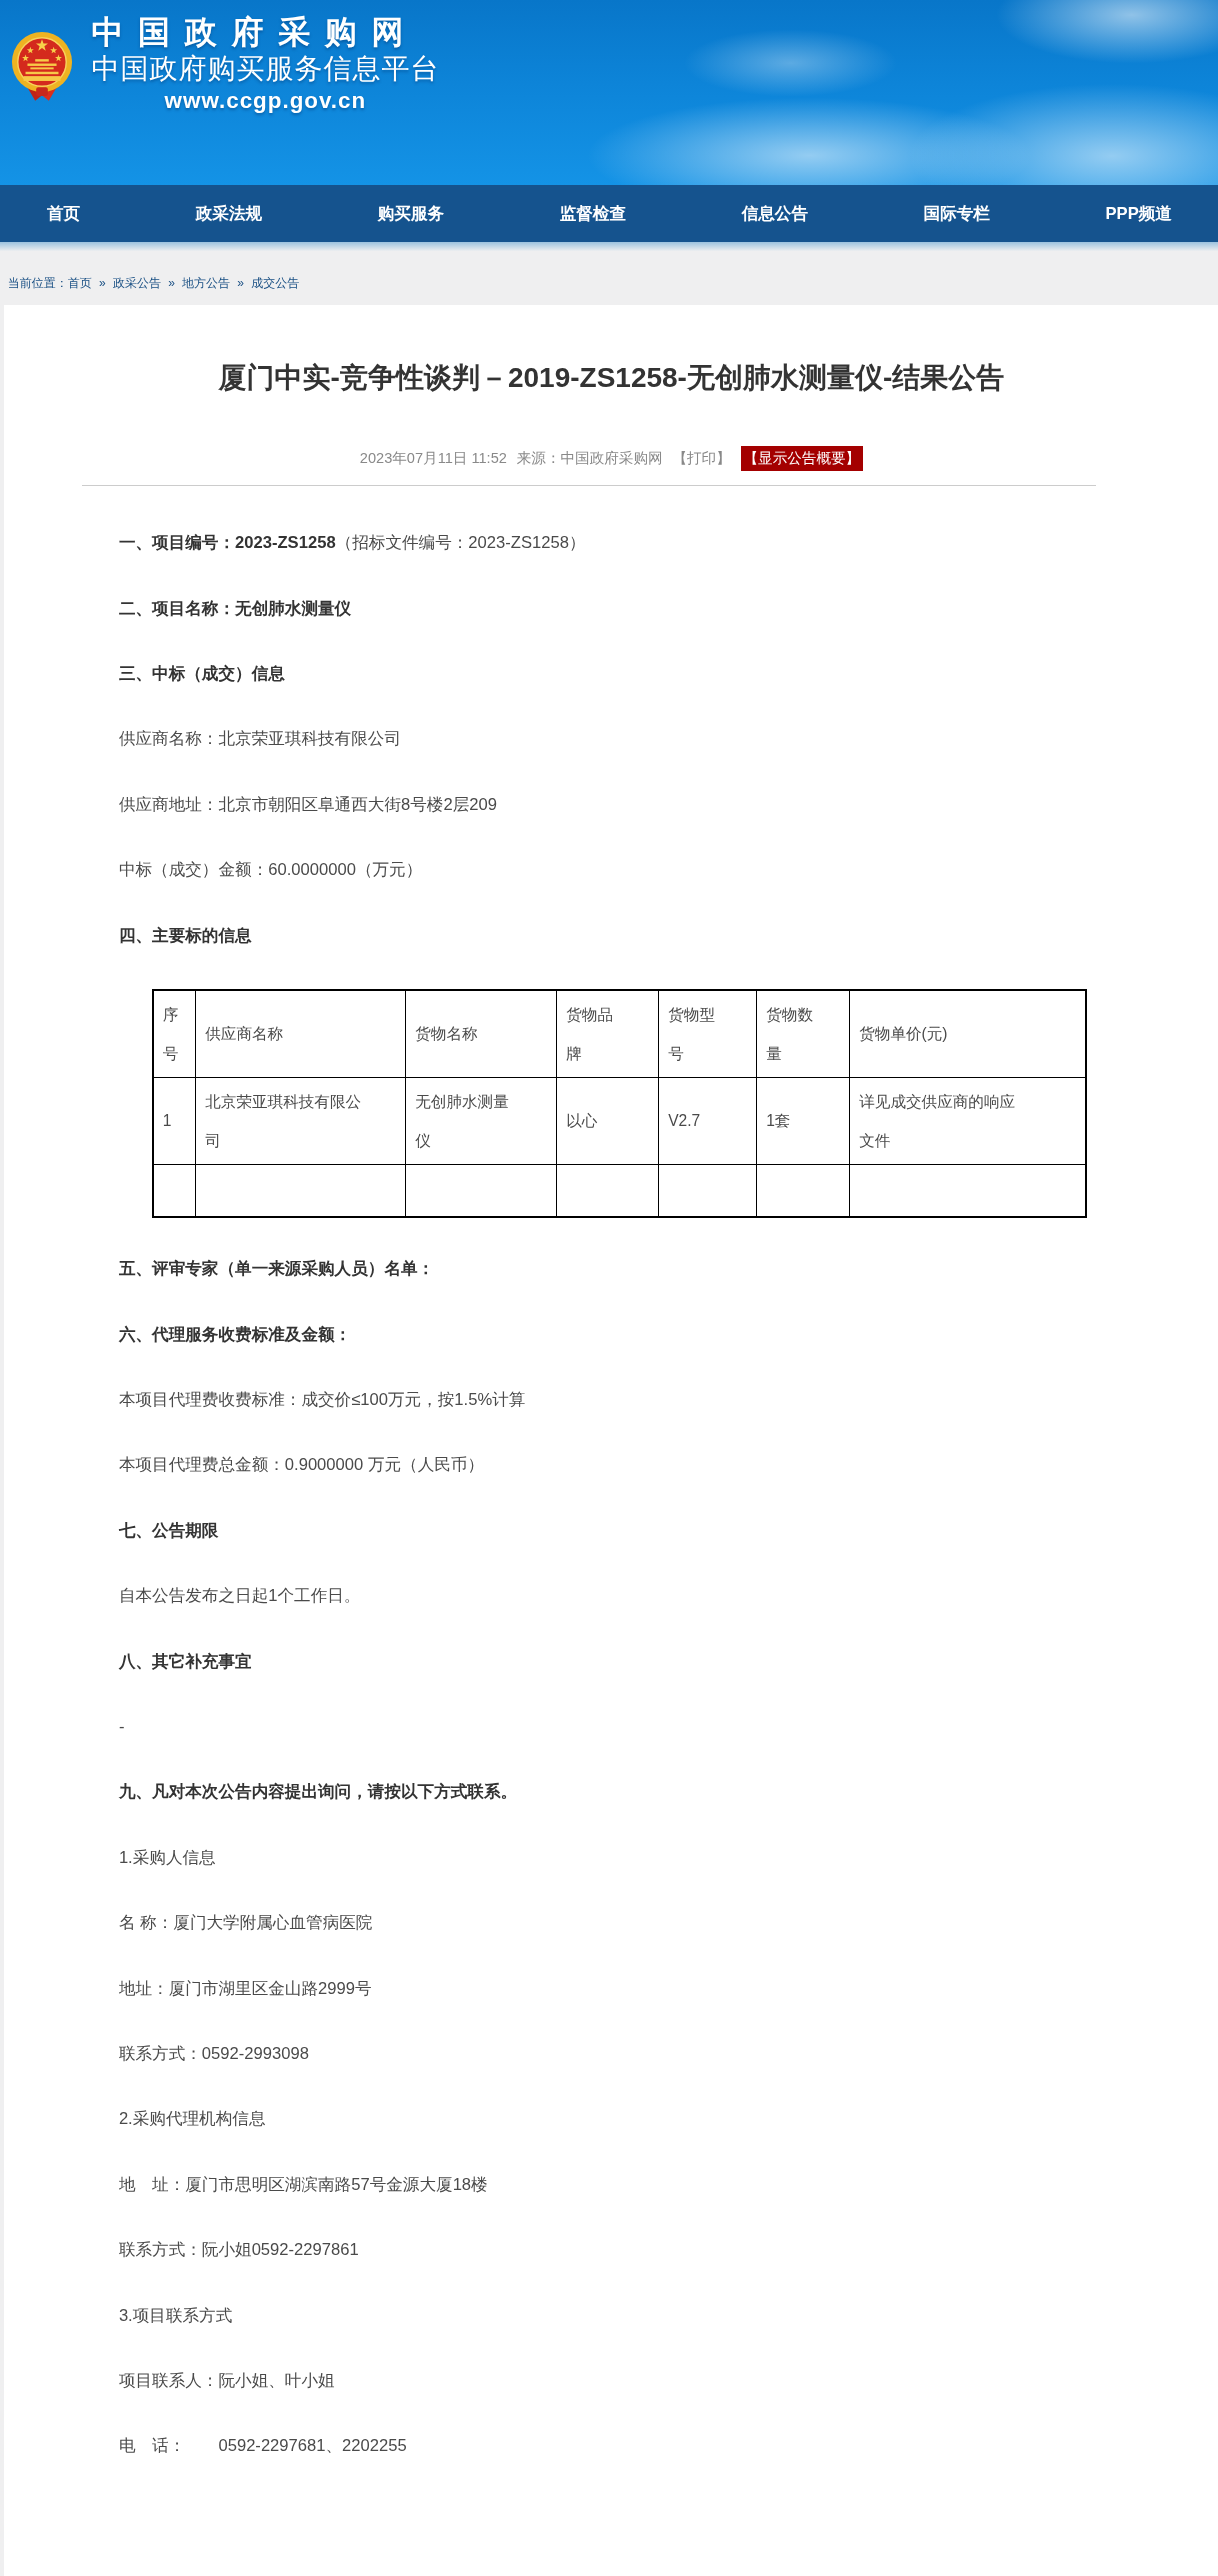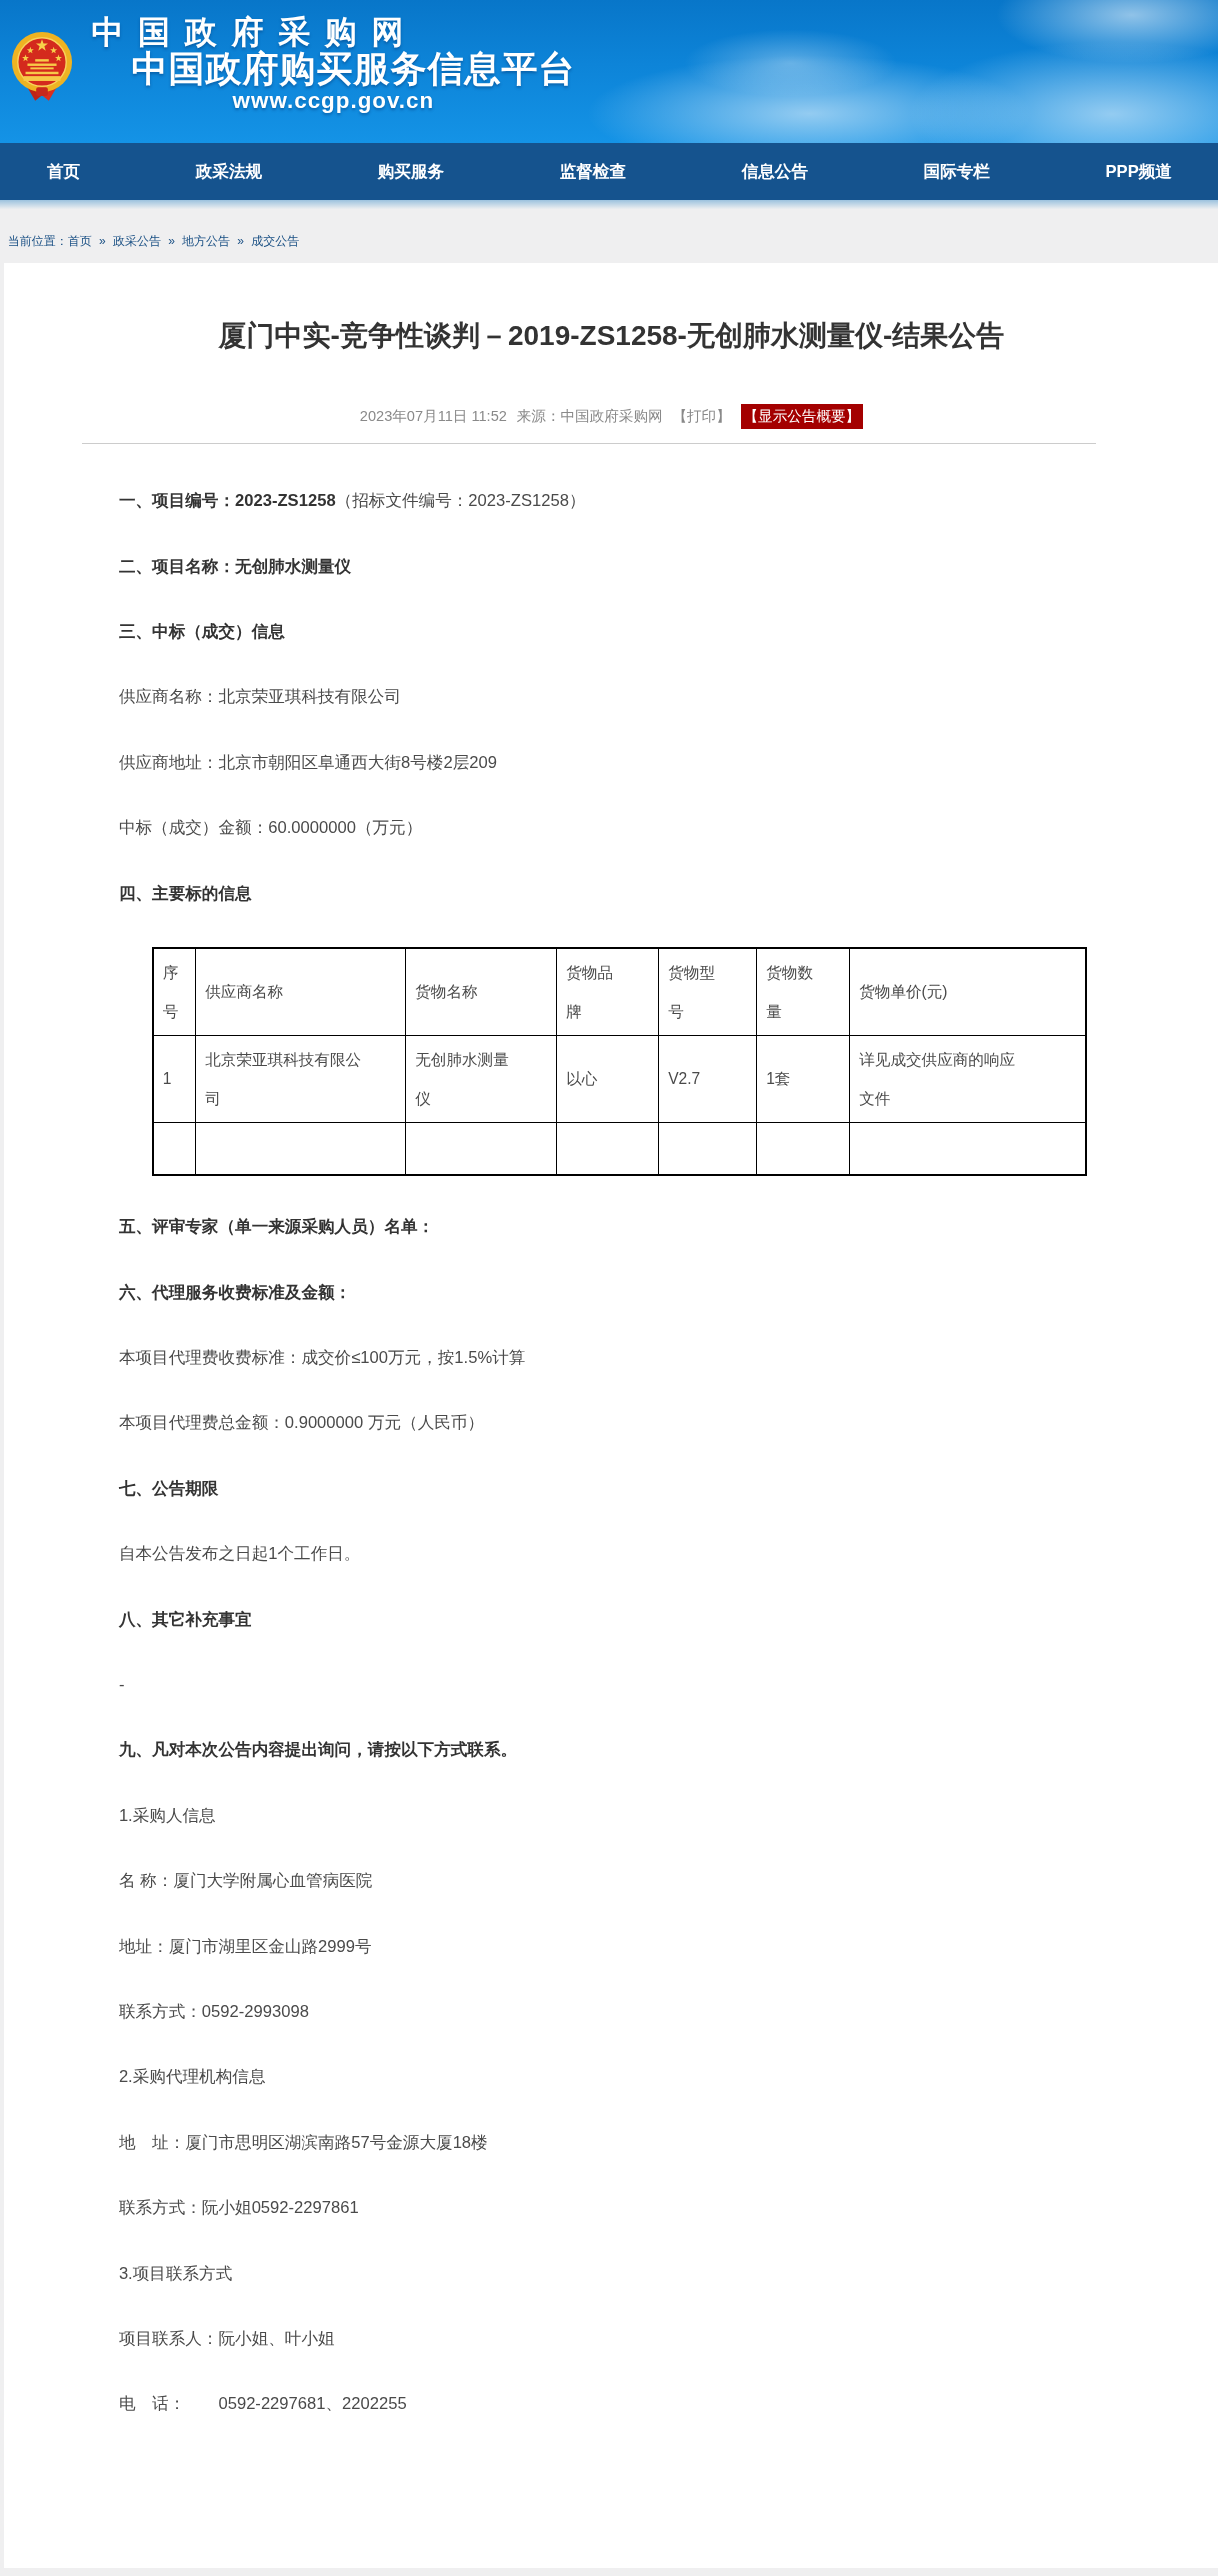--- a/index.html
+++ b/index.html
@@ -2,32 +2,32 @@
 <html><head>
 <meta charset="utf-8">
 <style>
   html,body{margin:0;padding:0;}
   body{
     width:1219px;height:2576px;background:#efeff0;
     font-family:"Liberation Sans","DejaVu Sans",sans-serif;
     -webkit-font-smoothing:antialiased;
   }
   
-  .banner{position:relative;height:143px;overflow:hidden;
+  .banner{position:relative;height:185px;overflow:hidden;
     background:linear-gradient(180deg,#0876c9 0%,#0d84d8 45%,#1493e6 100%);}
   .cloud{position:absolute;background:radial-gradient(ellipse at center,rgba(255,255,255,.55),rgba(255,255,255,0) 70%);border-radius:50%;}
   .cloud.cl1{right:-49px;top:-34px;width:273px;height:98px;}
   .cloud.cl2{left:585px;bottom:-29px;width:449px;height:117px;}
   .cloud.cl3{left:907px;bottom:-44px;width:410px;height:146px;}
   .cloud.cl4{left:683px;top:29px;width:215px;height:68px;opacity:.6;}
   .banner-inner{position:absolute;left:0;top:0;display:flex;align-items:flex-start;text-decoration:none;}
   .emblem{margin:23.4px 0 0 9.8px;}
   .banner-text{margin:13.7px 0 0 17.6px;color:#fff;text-shadow:0 2px 2.9px rgba(0,50,110,.45);}
   .bt1{font-size:32px;font-weight:bold;letter-spacing:2.9px;line-height:37px;white-space:nowrap;}
-  .bt2{font-size:36px;font-weight:bold;letter-spacing:1px;line-height:35px;white-space:nowrap;margin-left:40px;}
+  .bt2{font-size:28px;font-weight:normal;letter-spacing:1px;line-height:35px;white-space:nowrap;}
   .bt3{font-size:22.4px;font-weight:bold;letter-spacing:1px;line-height:29px;text-align:center;}
   
   .nav{height:57px;background:#15538e;display:flex;align-items:center;justify-content:space-between;padding:0 47px;}
   .nav a{color:#fff;font-size:16.6px;font-weight:bold;text-decoration:none;cursor:pointer;}
   .nav-shadow{height:8.8px;background:linear-gradient(180deg,#9cc2de,#eceef0);}
   
   .breadcrumb{padding:24.4px 0 12.7px 7.8px;font-size:12px;color:#1a5084;}
   .breadcrumb a{color:#1a5084;text-decoration:none;cursor:pointer;}
   .breadcrumb .sep{color:#1a5084;padding:0 3.9px;}
   

